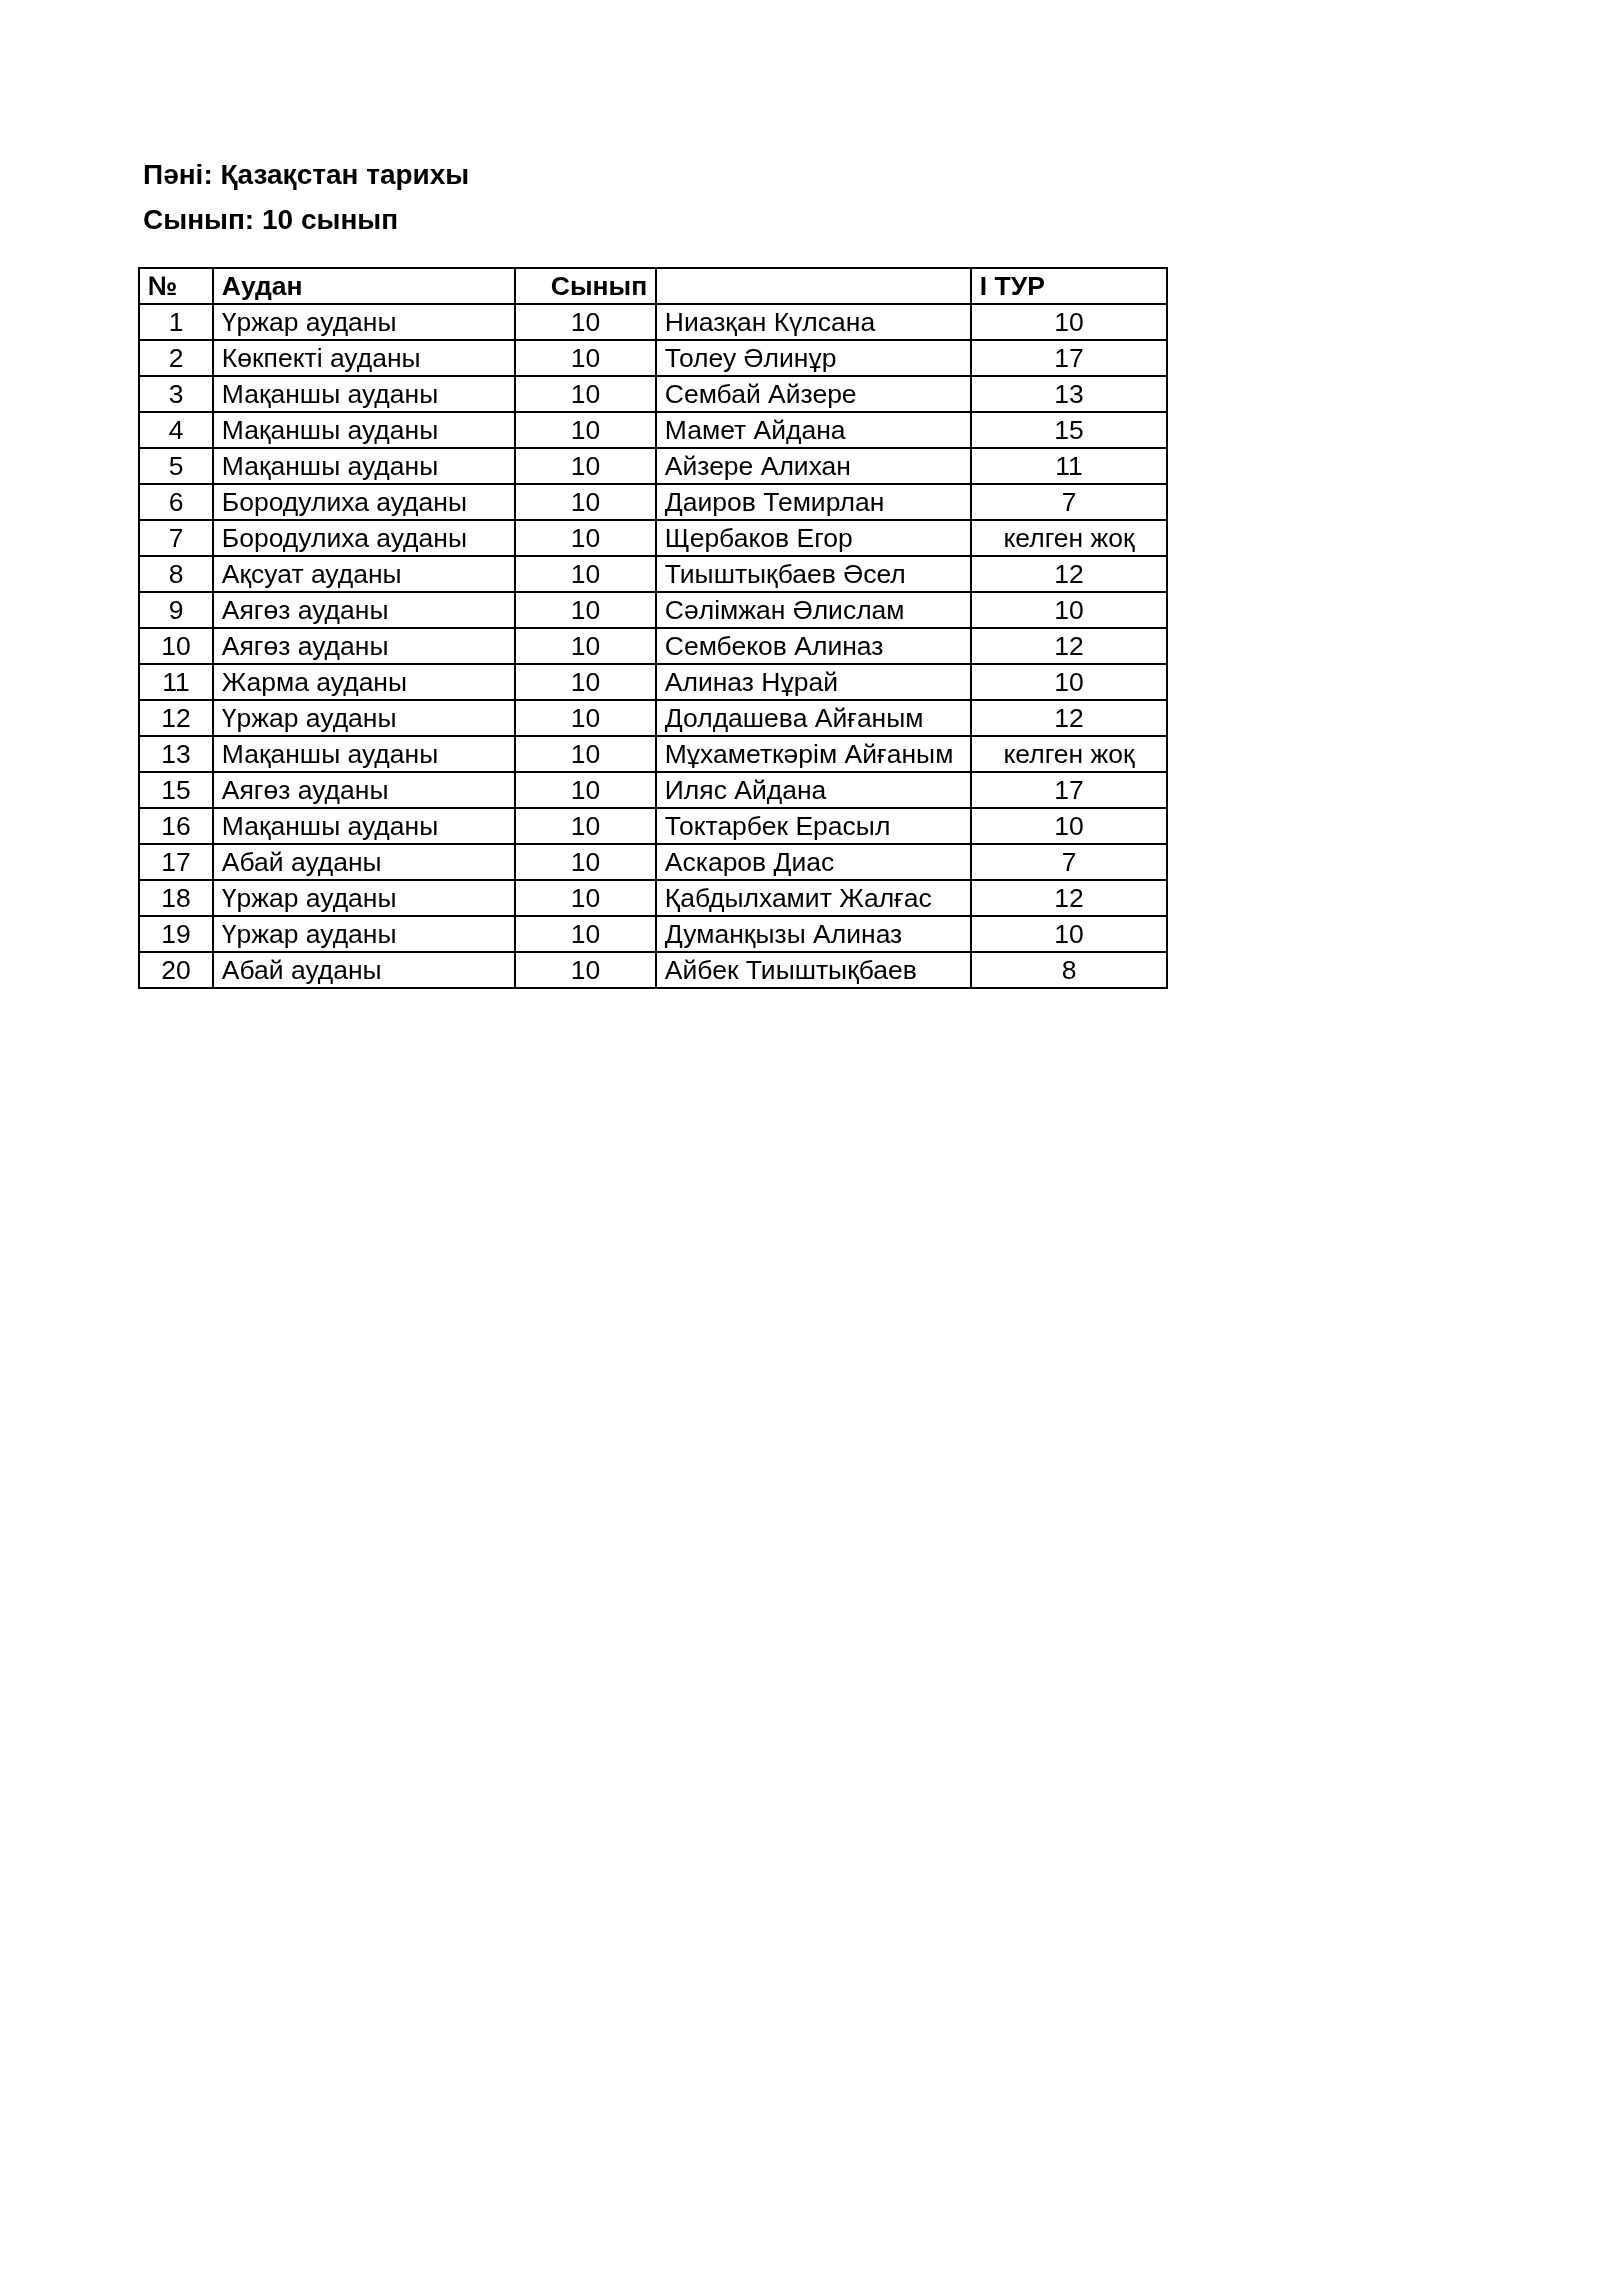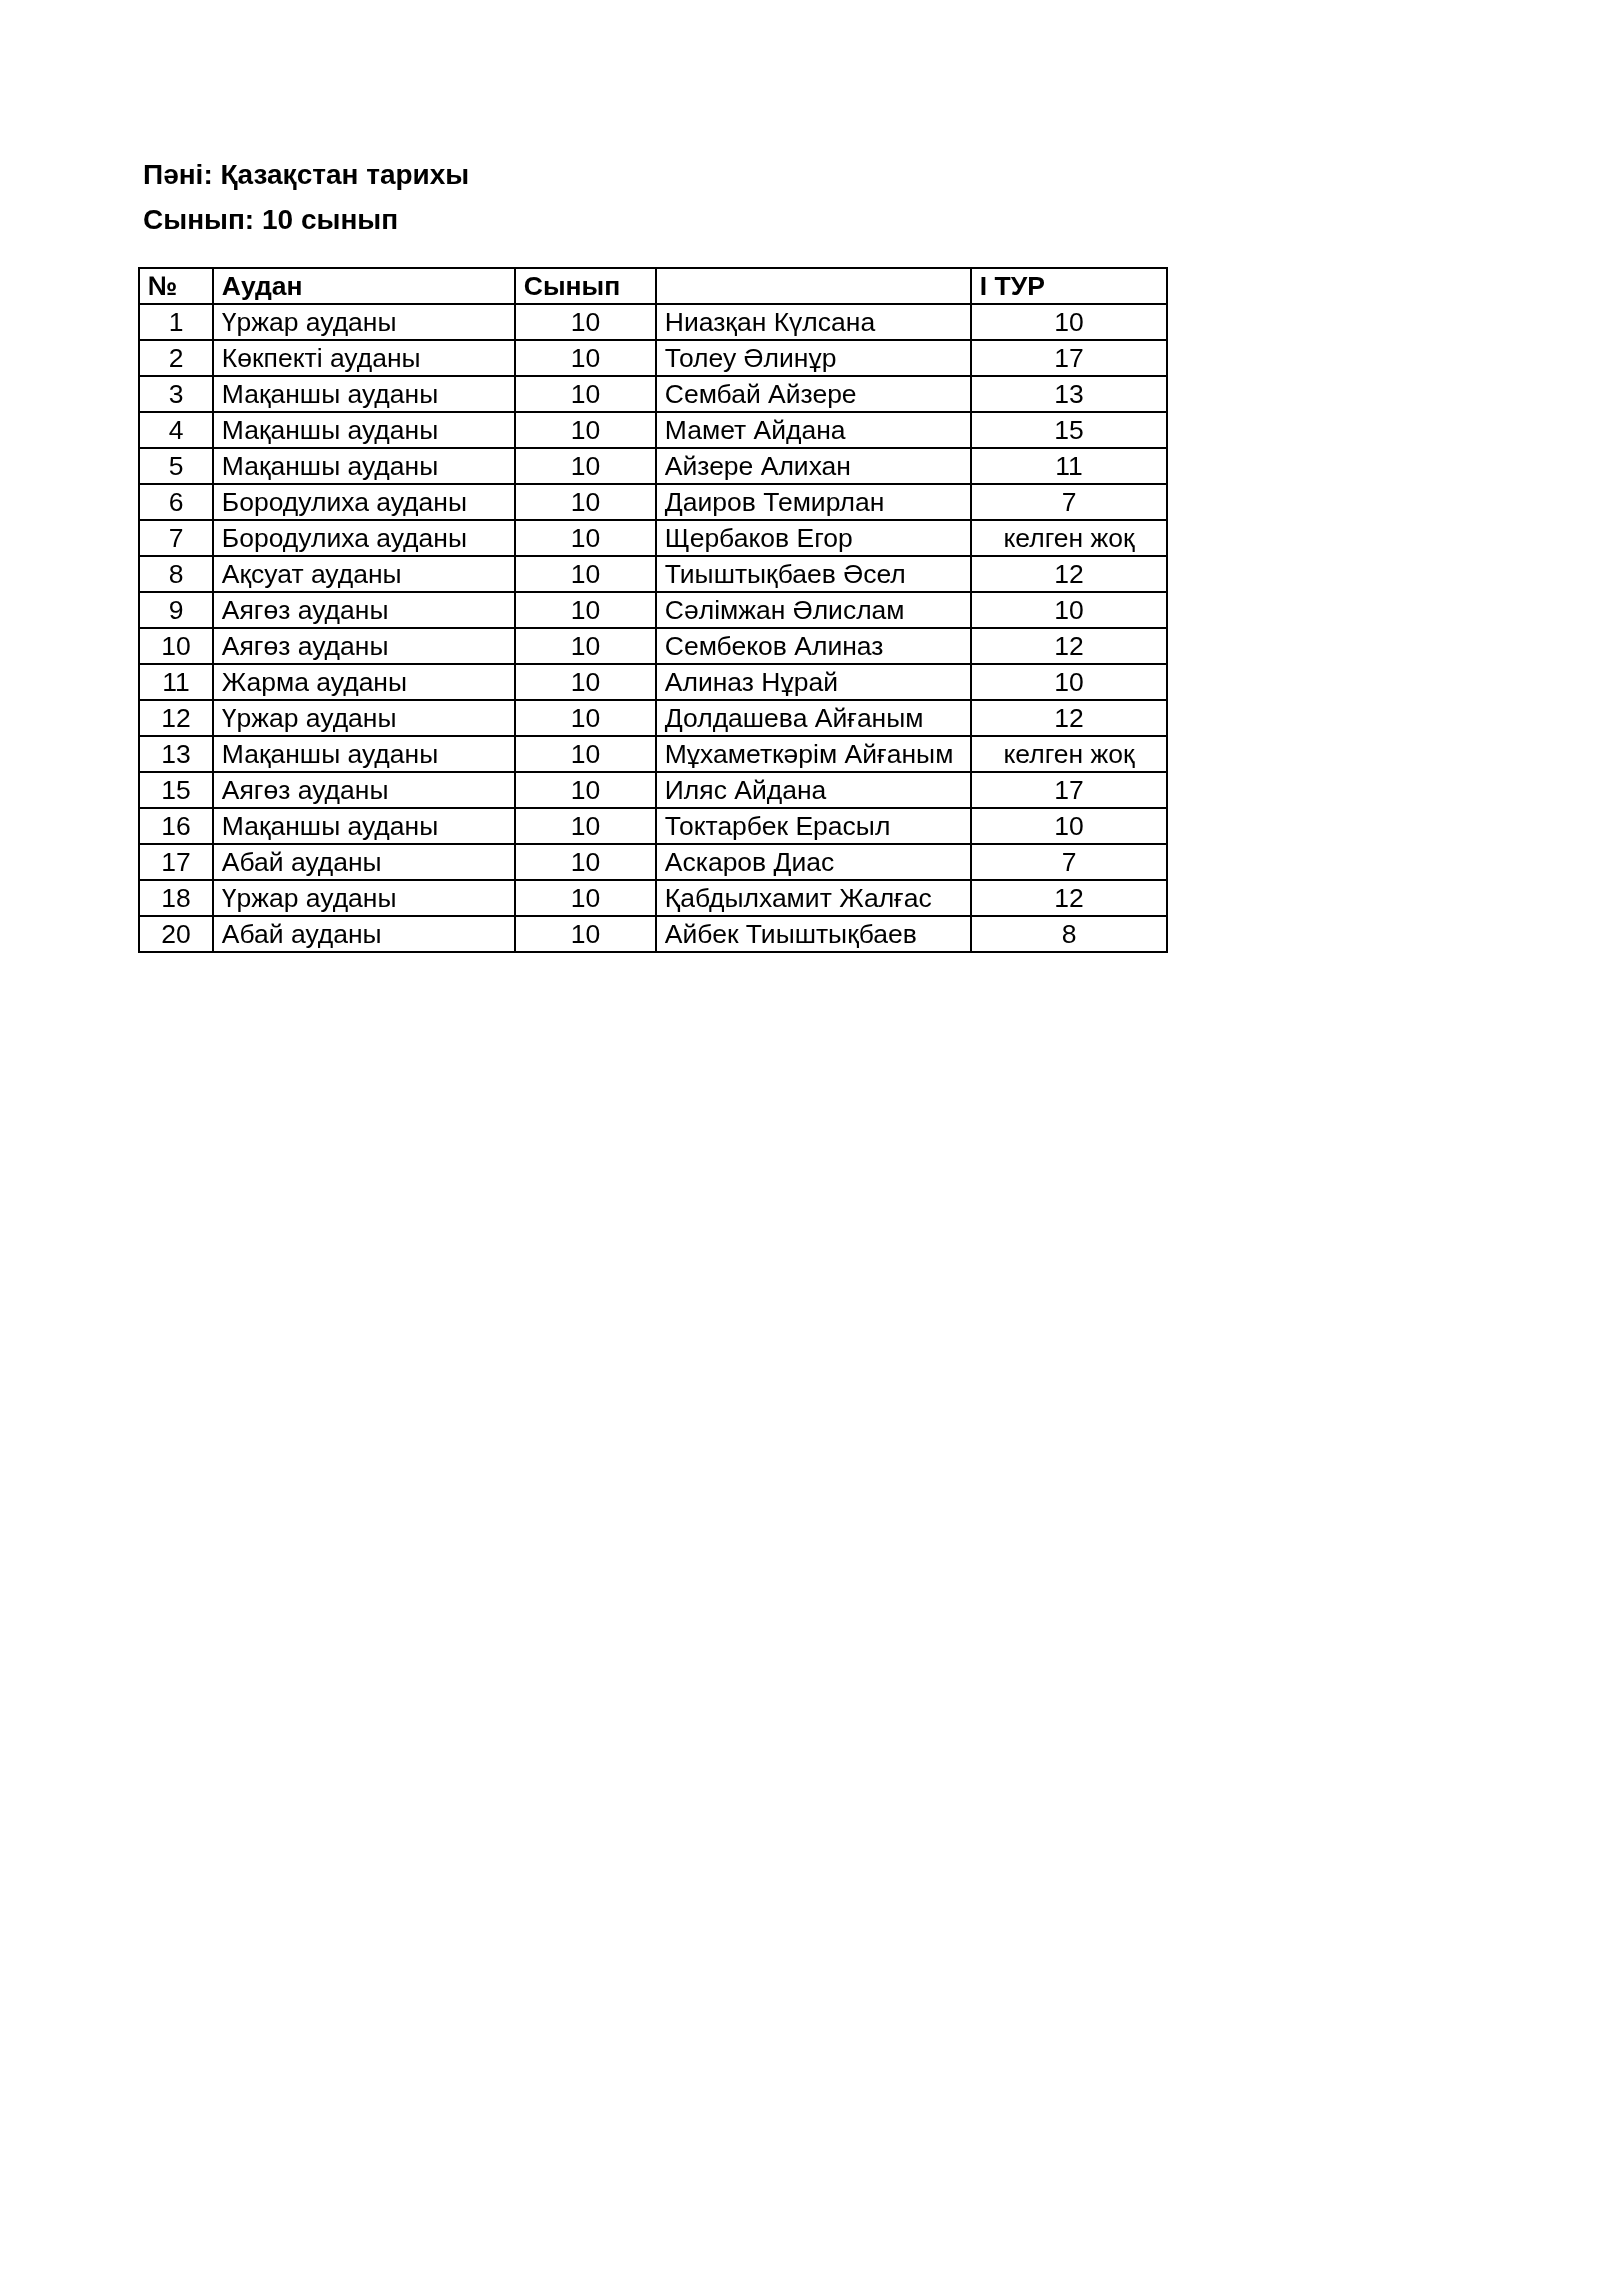--- a/index.html
+++ b/index.html
@@ -44,21 +44,21 @@
     white-space: nowrap;
     overflow: hidden;
     vertical-align: middle;
     box-sizing: border-box;
   }
   table.results th {
     font-weight: bold;
     text-align: left;
   }
   table.results th.center-h {
-    text-align: left;
+    text-align: right;
   }
   table.results td.center {
     text-align: center;
   }
   table.results td.left {
     text-align: left;
   }
   col.c-no     { width: 74px; }
   col.c-dist   { width: 302px; }
   col.c-grade  { width: 141px; }
@@ -206,20 +206,27 @@
           <td class="center">7</td>
         </tr>
         <tr>
           <td class="center">18</td>
           <td class="left">Үржар ауданы</td>
           <td class="center">10</td>
           <td class="left">Қабдылхамит Жалғас</td>
           <td class="center">12</td>
         </tr>
         <tr>
+          <td class="center">19</td>
+          <td class="left">Үржар ауданы</td>
+          <td class="center">10</td>
+          <td class="left">Думанқызы Алиназ</td>
+          <td class="center">10</td>
+        </tr>
+        <tr>
           <td class="center">20</td>
           <td class="left">Абай ауданы</td>
           <td class="center">10</td>
           <td class="left">Айбек Тиыштықбаев</td>
           <td class="center">8</td>
         </tr>
       </tbody>
   </table>
 
 </div>

